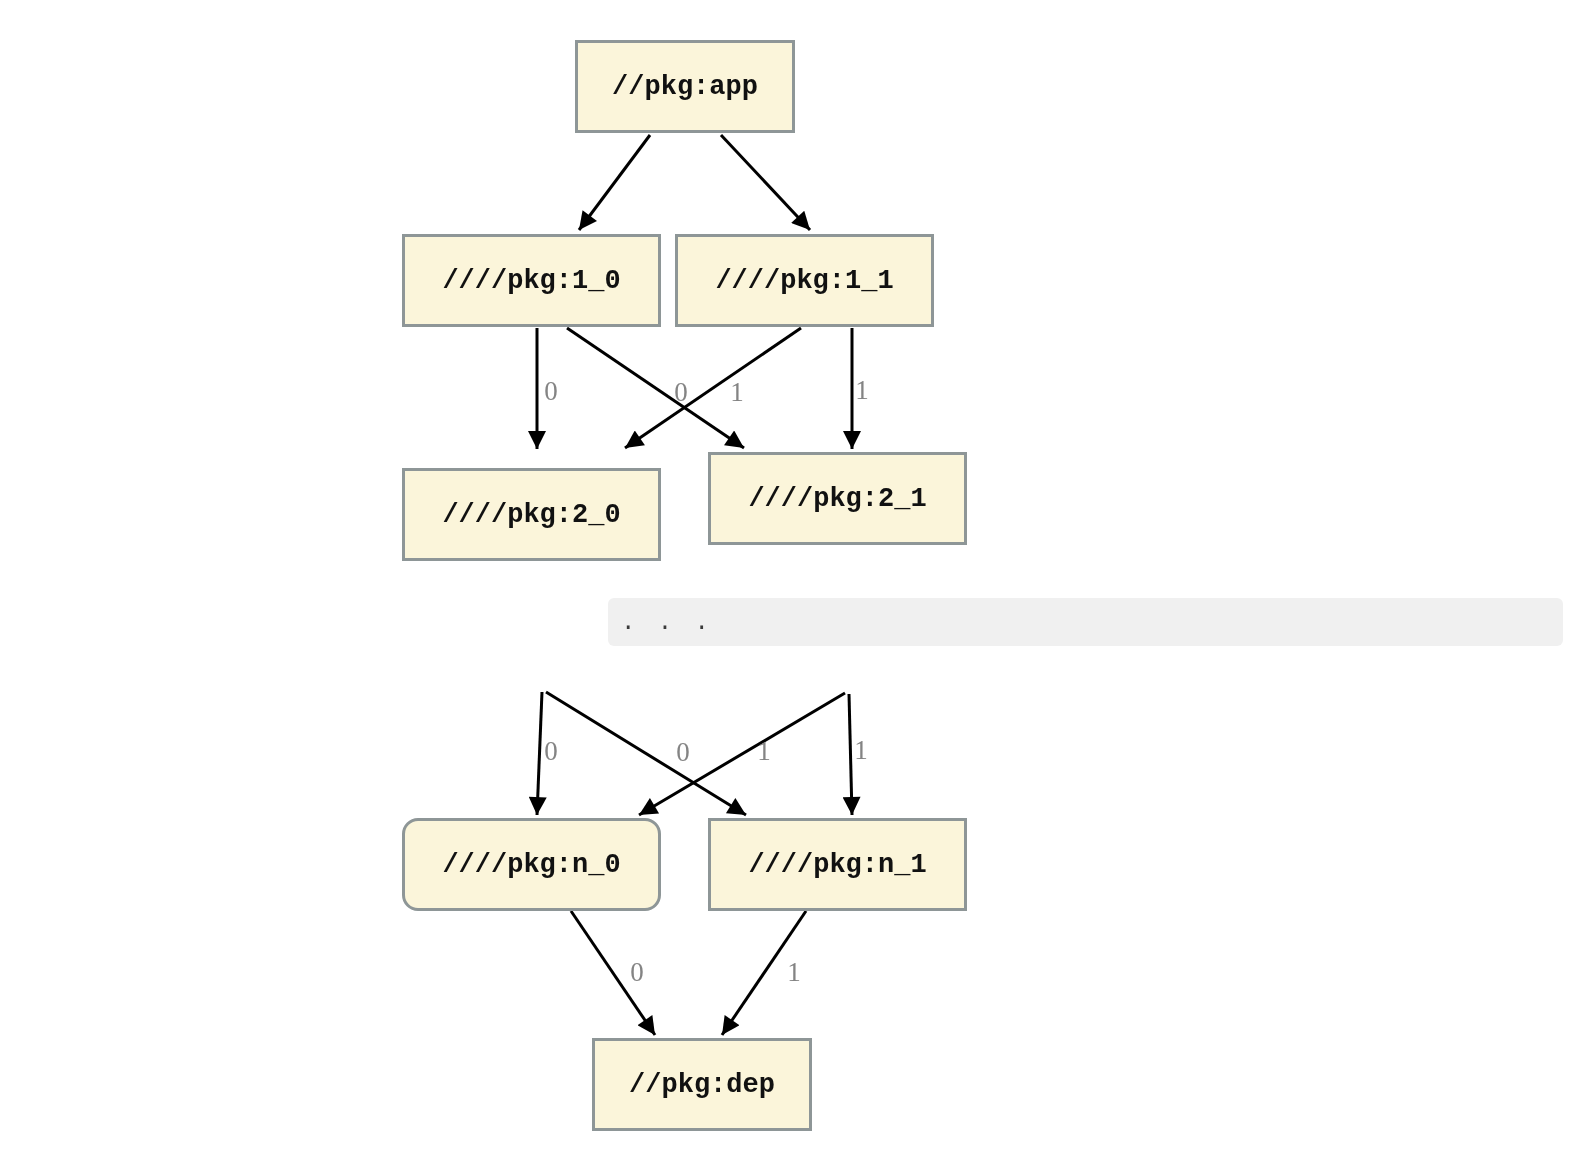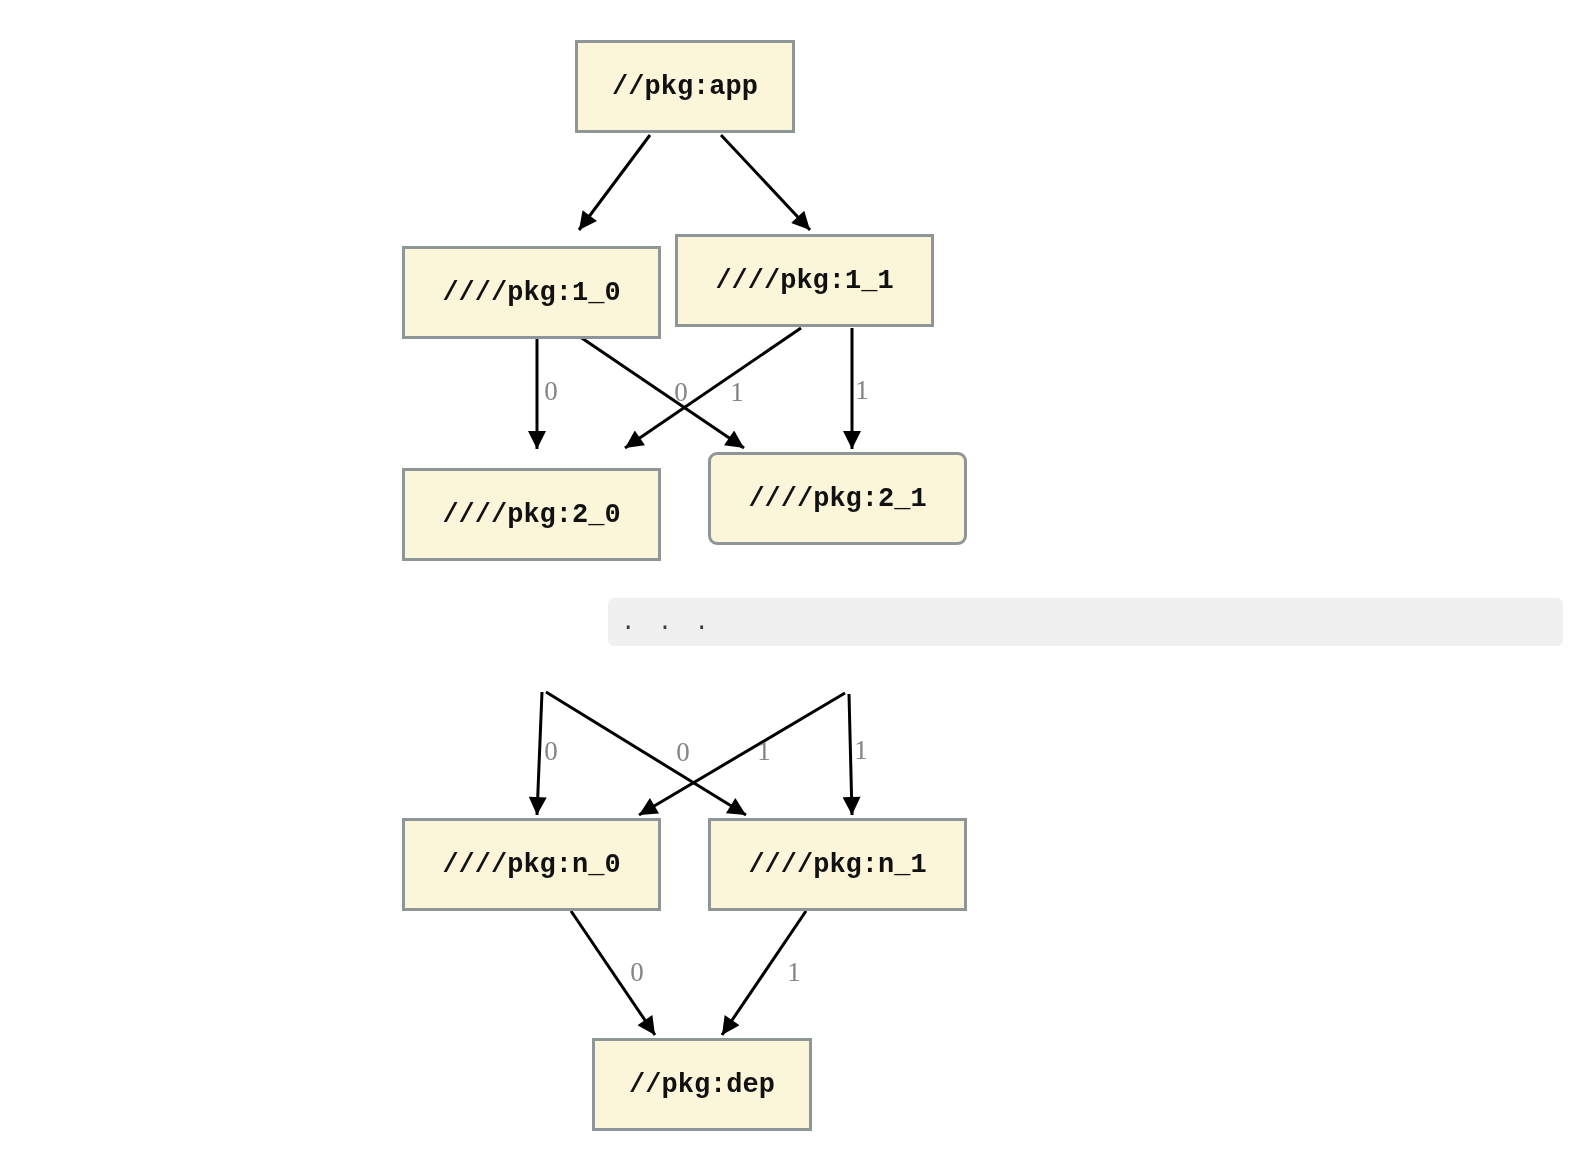--- a/index.html
+++ b/index.html
@@ -77,31 +77,31 @@
     <line x1="546" y1="692" x2="746" y2="815" stroke="#000" stroke-width="3" marker-end="url(#arrow)"></line>
     <line x1="845" y1="693" x2="639" y2="815" stroke="#000" stroke-width="3" marker-end="url(#arrow)"></line>
     <line x1="849" y1="694" x2="852" y2="815" stroke="#000" stroke-width="3" marker-end="url(#arrow)"></line>
 
     <line x1="571" y1="911" x2="655" y2="1035" stroke="#000" stroke-width="3" marker-end="url(#arrow)"></line>
     <line x1="806" y1="911" x2="722" y2="1035" stroke="#000" stroke-width="3" marker-end="url(#arrow)"></line>
   </svg>
 
   <div class="node" style="left:575px; top:40px;  width:220px; height:93px;">//pkg:app</div>
 
-  <div class="node" style="left:402px; top:234px; width:259px; height:93px;margin-top:12px;">////pkg:1_0</div>
+  <div class="node" style="left:402px; top:234px; width:259px; height:93px;">////pkg:1_0</div>
 
   <div class="node" style="left:675px; top:234px; width:259px; height:93px;">////pkg:1_1</div>
 
   <div class="node" style="left:402px; top:452px; width:259px; height:93px;margin-top:16px;">////pkg:2_0</div>
 
-  <div class="node" style="left:708px; top:452px; width:259px; height:93px;border-radius:9px;">////pkg:2_1</div>
+  <div class="node" style="left:708px; top:452px; width:259px; height:93px;">////pkg:2_1</div>
 
   <div class="separator">. . .</div>
 
-  <div class="node" style="left:402px; top:818px; width:259px; height:93px;">////pkg:n_0</div>
+  <div class="node" style="left:402px; top:818px; width:259px; height:93px;border-radius:16px;">////pkg:n_0</div>
 
   <div class="node" style="left:708px; top:818px; width:259px; height:93px;">////pkg:n_1</div>
 
   <div class="node" style="left:592px; top:1038px; width:220px; height:93px;">//pkg:dep</div>
 
   <span class="edge-label" style="left:551px; top:391px;">0</span>
   <span class="edge-label" style="left:681px; top:392px;">0</span>
   <span class="edge-label" style="left:737px; top:392px;">1</span>
   <span class="edge-label" style="left:862px; top:390px;">1</span>
 

